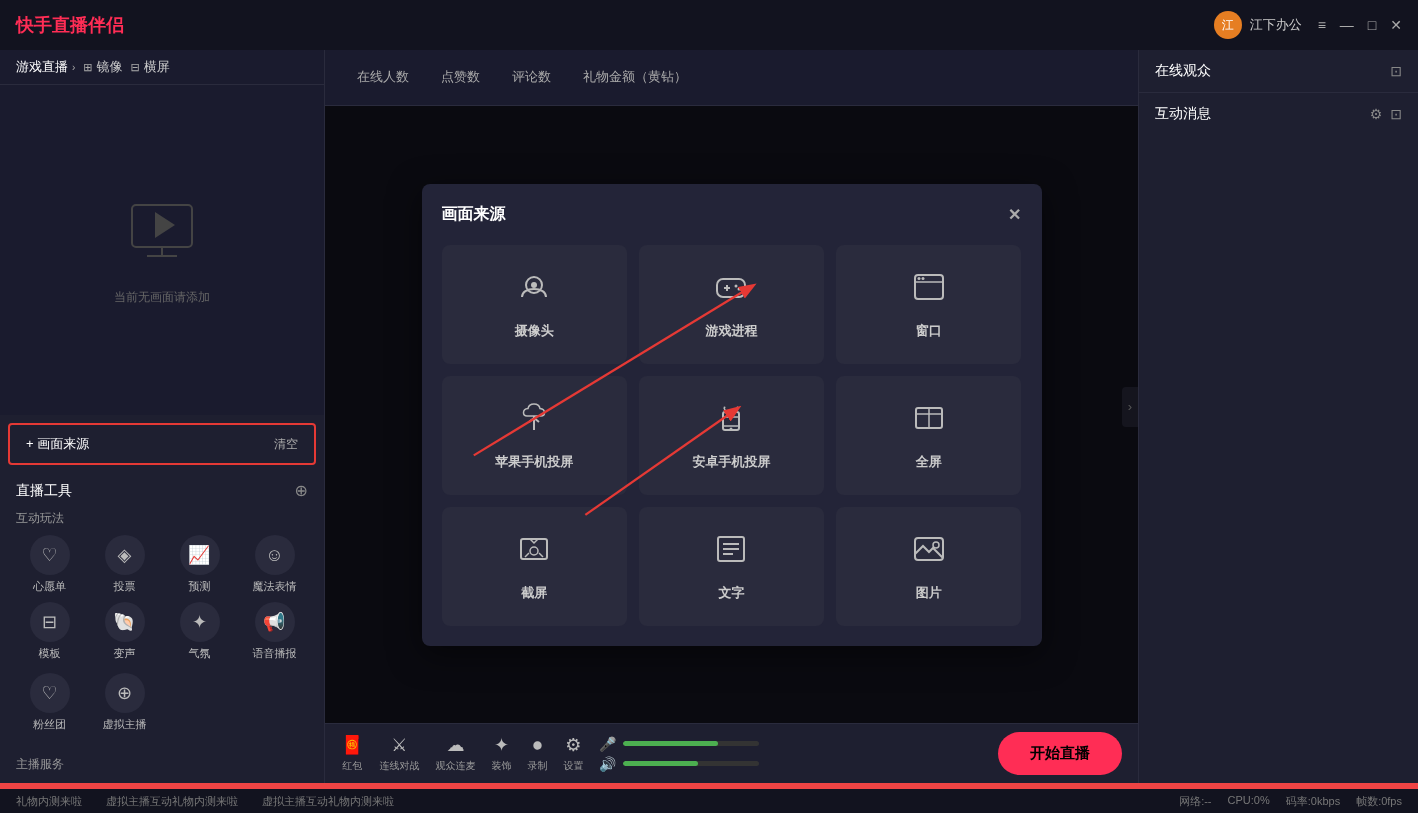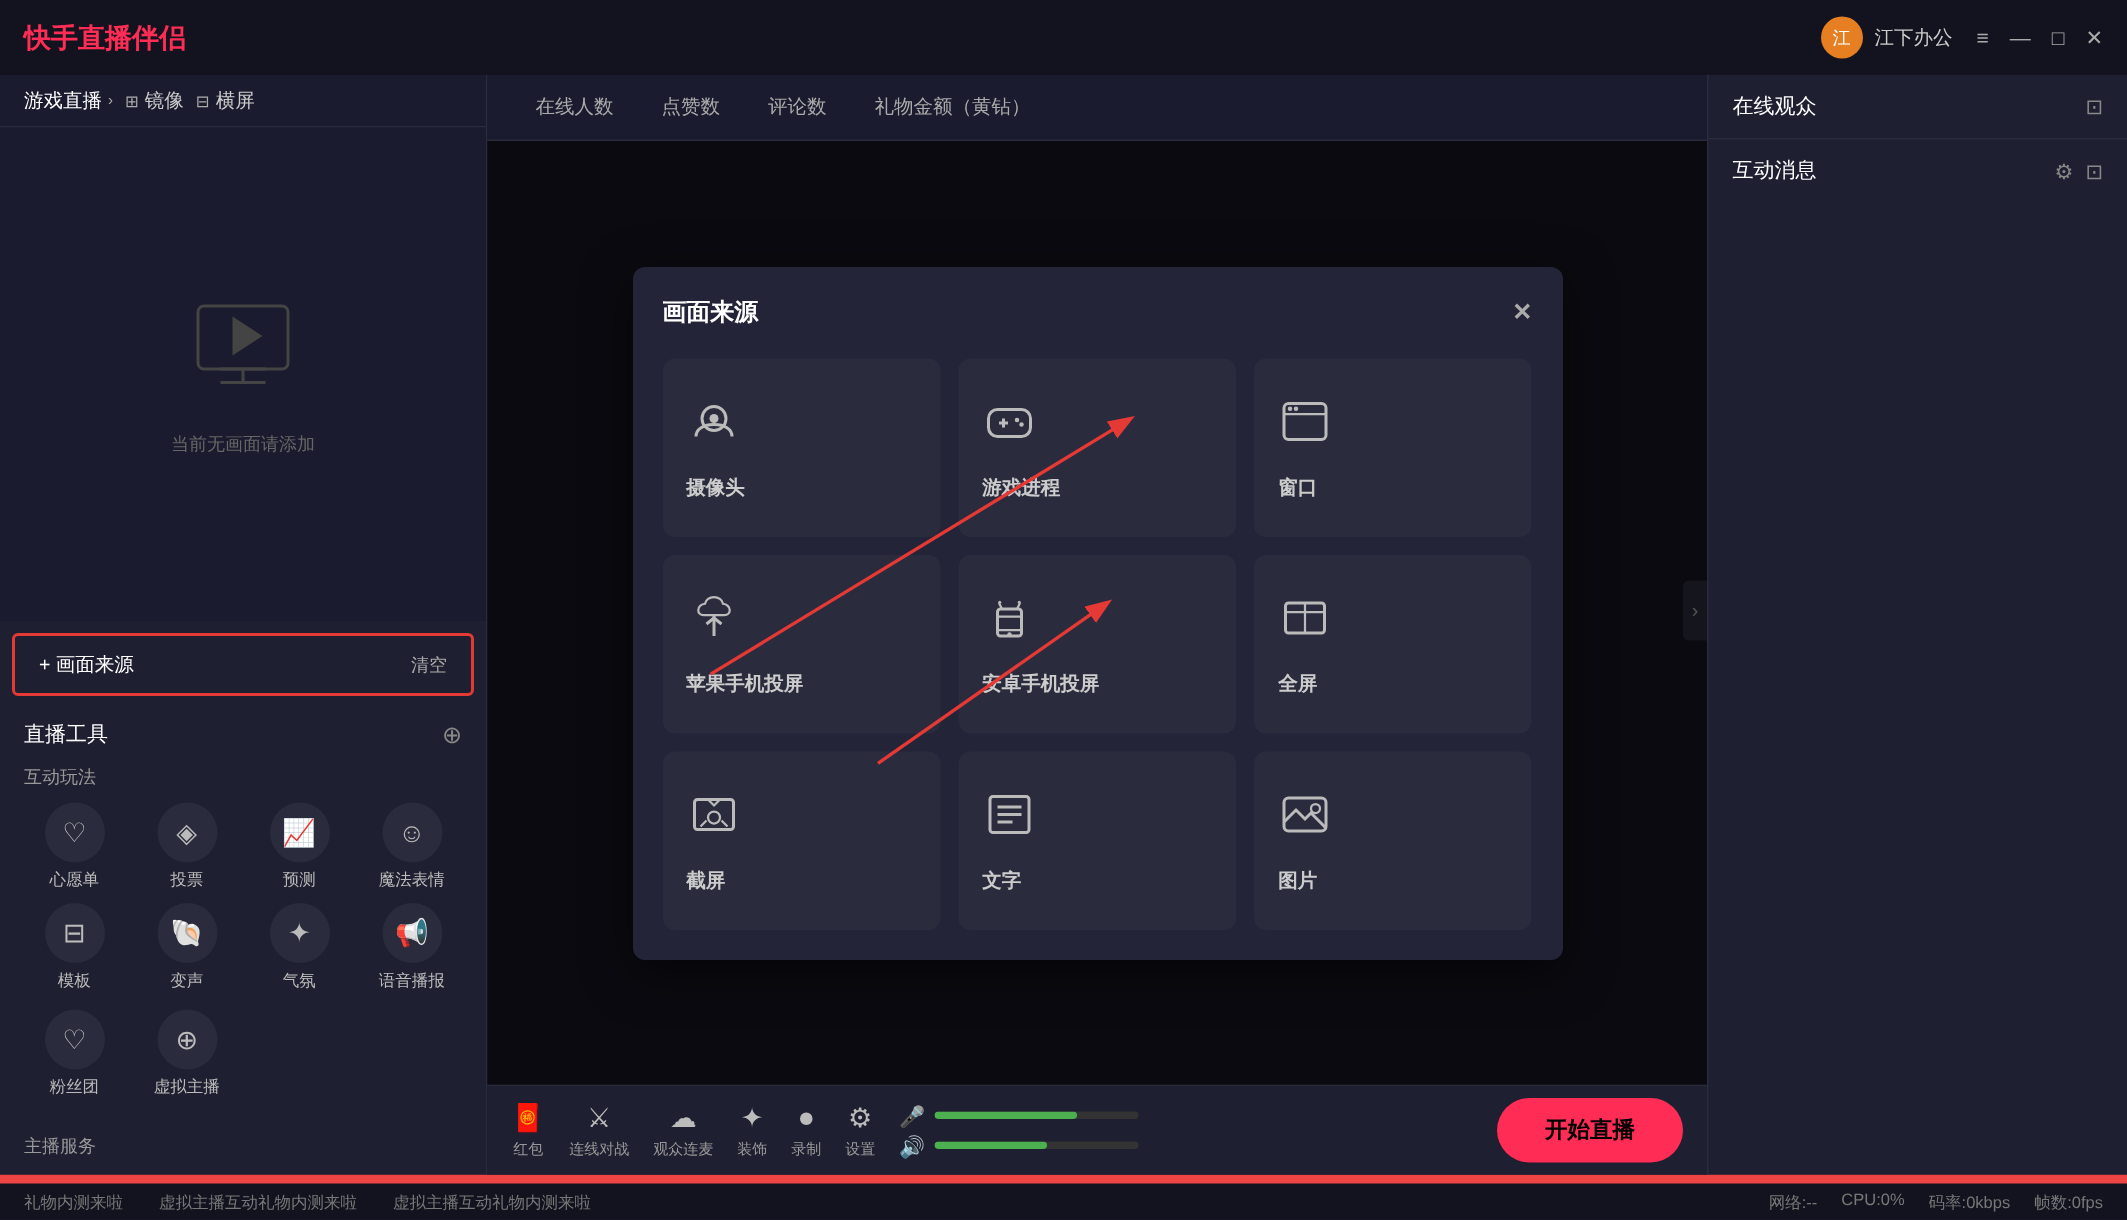--- a/index.html
+++ b/index.html
@@ -212,21 +212,21 @@
       display: flex;
       flex-direction: column;
       background: #1a1b2e;
     }
     .center-tabs {
       display: flex;
       align-items: center;
       padding: 0 16px;
       border-bottom: 1px solid #2a2b3d;
       background: #1a1b2e;
-      height: 44px;
+      height: 56px;
     }
     .center-tab {
       padding: 0 16px;
       height: 44px;
       display: flex;
       align-items: center;
       color: #aaa;
       font-size: 13px;
       cursor: pointer;
       border-bottom: 2px solid transparent;
@@ -412,21 +412,21 @@
       display: grid;
       grid-template-columns: repeat(3, 1fr);
       gap: 12px;
     }
     .modal-item {
       background: #2a2b3d;
       border-radius: 8px;
       padding: 24px 16px;
       display: flex;
       flex-direction: column;
-      align-items: flex-start;
+      align-items: center;
       gap: 10px;
       cursor: pointer;
       transition: background 0.2s;
     }
     .modal-item-icon {
       font-size: 28px;
       color: #ccc;
     }
     .modal-item-label {
       color: #ccc;

